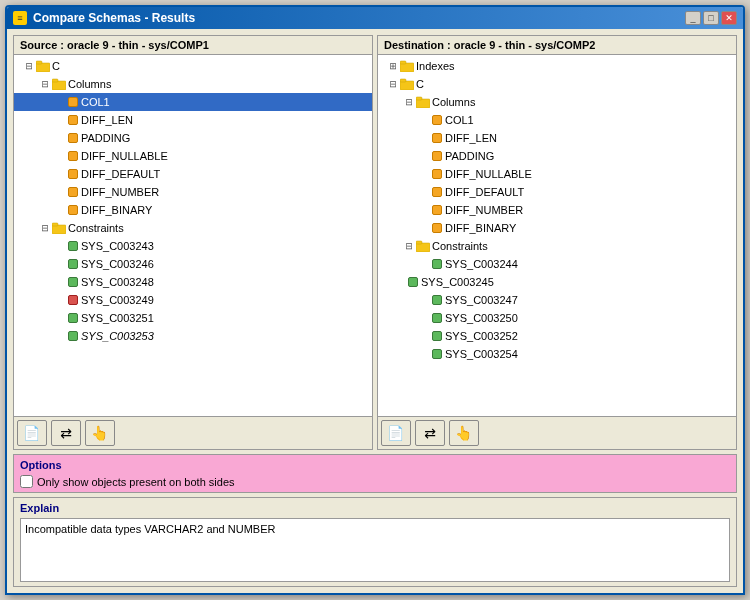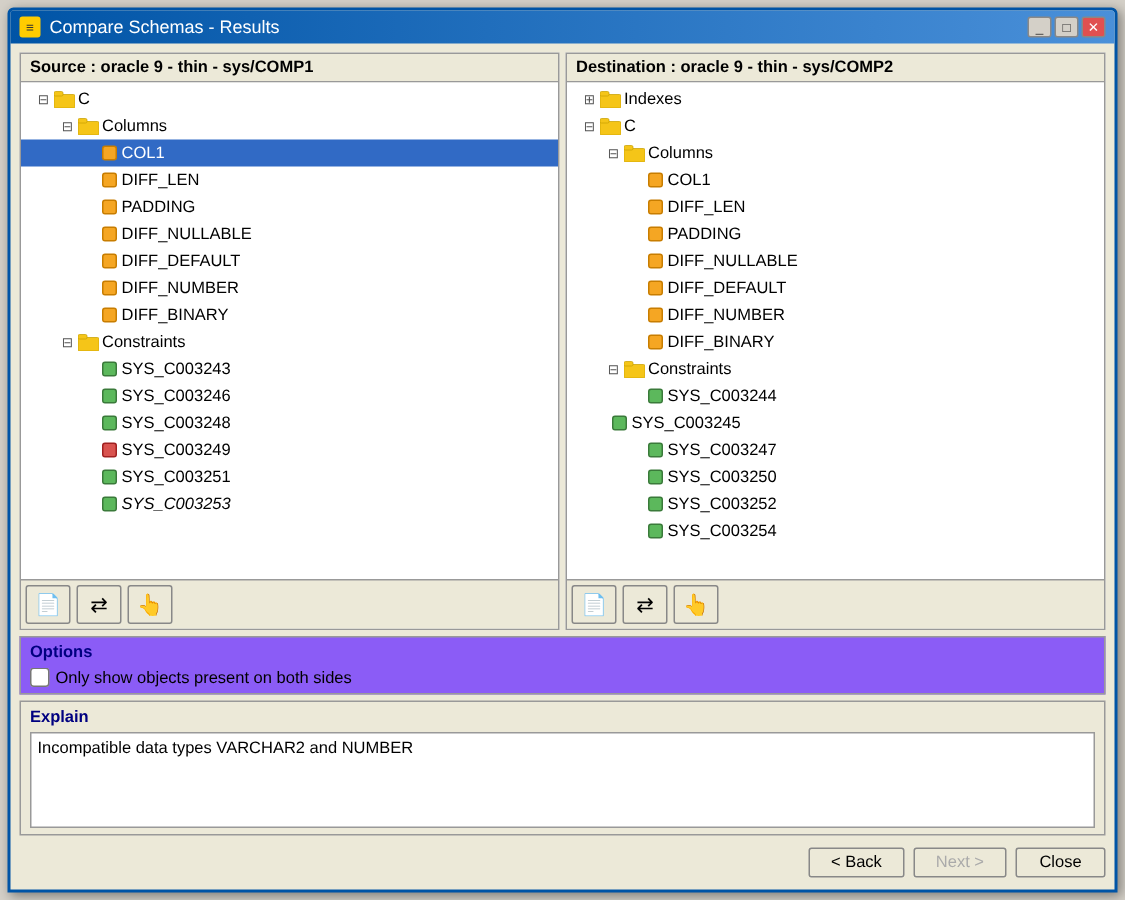--- a/index.html
+++ b/index.html
@@ -45,21 +45,21 @@
       border-radius: 2px;
       display: flex;
       align-items: center;
       justify-content: center;
       font-size: 9px;
       color: #333;
       font-weight: bold;
     }
     .title-text {
       font-size: 12px;
-      font-weight: normal;
+      font-weight: bold;
       color: white;
     }
     .title-controls {
       display: flex;
       gap: 2px;
     }
     .title-btn {
       width: 16px;
       height: 14px;
       background: #d4d0c8;
@@ -166,21 +166,21 @@
     }
     .dot-yellow { background: #f5a623; border: 1px solid #c87d00; }
     .dot-green { background: #5cb85c; border: 1px solid #3a7a3a; }
     .dot-red { background: #d9534f; border: 1px solid #a02020; }
     .item-label {
       color: #000;
       font-size: 11px;
     }
     .options-section {
       border: 1px solid #999;
-      background: #8b5cf6;
+      background: #f9a8d4;
       padding: 4px 6px;
     }
     .options-title {
       font-weight: bold;
       font-size: 11px;
       color: #000080;
       margin-bottom: 4px;
     }
     .checkbox-row {
       display: flex;
@@ -485,19 +485,14 @@
         <input type="checkbox" id="bothSides" style="">
         <label for="bothSides">Only show objects present on both sides</label>
       </div>
     </div>
 
     <div class="explain-section">
       <div class="explain-title">Explain</div>
       <div class="explain-box">Incompatible data types VARCHAR2 and NUMBER</div>
     </div>
 
-    <div class="bottom-buttons">
-      <button class="bottom-btn">&lt; Back</button>
-      <button class="bottom-btn" disabled="">Next &gt;</button>
-      <button class="bottom-btn">Close</button>
-    </div>
   </div>
 </div>
 
 </body></html>

